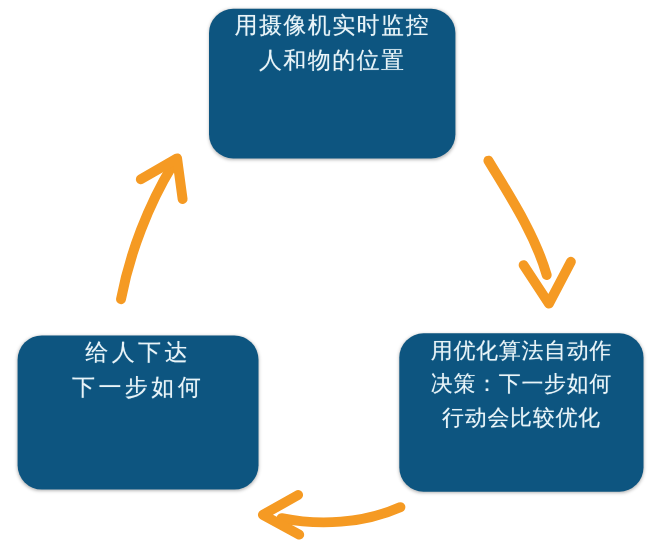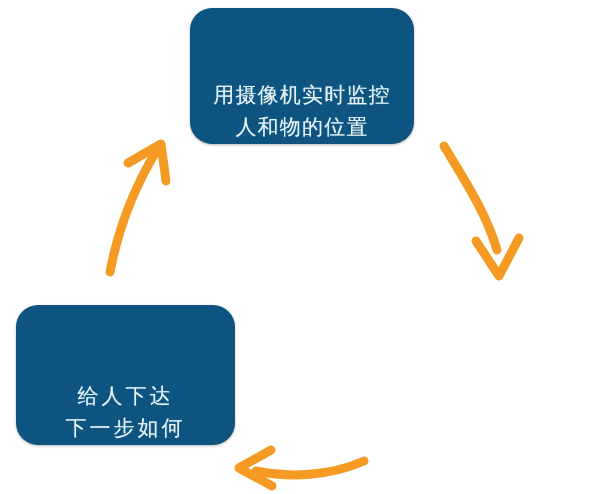--- a/index.html
+++ b/index.html
@@ -17,21 +17,21 @@
     height: 494px;
     background: #ffffff;
     overflow: hidden;
   }
   .node {
     position: absolute;
     box-sizing: border-box;
     background: #0d5580;
     border-radius: 22px;
     display: flex;
-    align-items: flex-end;
+    align-items: flex-start;
     justify-content: center;
     box-shadow: 0 1px 3px rgba(0,0,0,0.28);
   }
   .node-text {
     color: #e9f4f8;
     text-align: center;
     font-size: 21px;
     line-height: 1.52;
     letter-spacing: 1.2px;
     white-space: pre-line;
@@ -88,19 +88,24 @@
       <path d="M 110 272 C 118 230, 135 186, 157 150" fill="none" stroke="#f59a23" stroke-width="9" stroke-linecap="round"></path>
       <path d="M 128 163 L 161 144 L 166 181" fill="none" stroke="#f59a23" stroke-width="9" stroke-linecap="round" stroke-linejoin="round"></path>
     </g>
   </svg>
 
   <div class="node" id="node-monitor">
     <div class="node-text">用摄像机实时监控
 人和物的位置</div>
   </div>
 
+  <div class="node" id="node-decision">
+    <div class="node-text">用优化算法自动作
+决策：下一步如何
+行动会比较优化</div>
+  </div>
 
   <div class="node" id="node-advice">
     <div class="node-text">给人下达
 下一步如何</div>
   </div>
 
 </div>
 
 </body></html>

